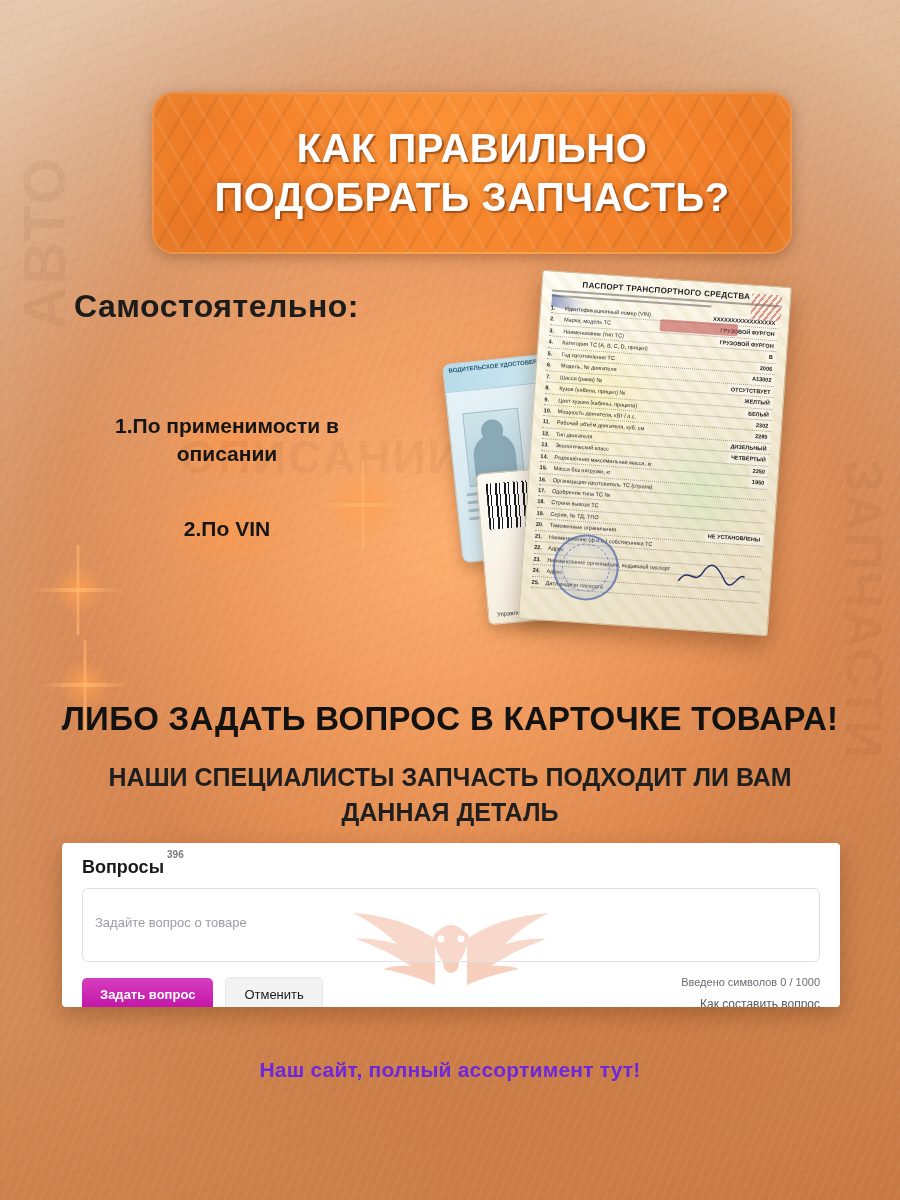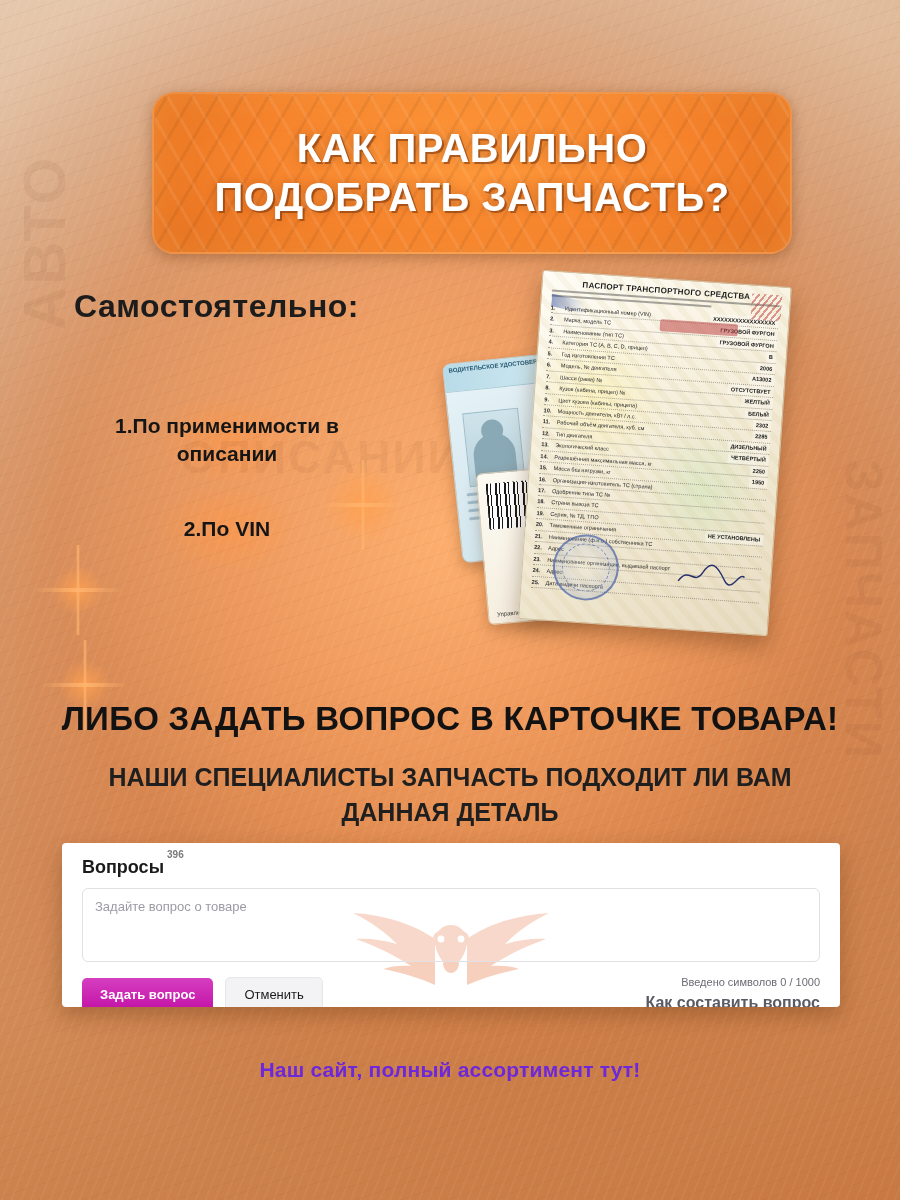--- a/index.html
+++ b/index.html
@@ -299,21 +299,21 @@
   .widget-head sup {
     font-size: 10px; font-weight: 600; color: #7a7a7a; margin-left: 3px; top: -8px; position: relative;
   }
   .q-box {
     position: relative; z-index: 2;
     margin: 8px 20px 0;
     height: 74px;
     border: 1px solid #e0e0e5;
     border-radius: 6px;
     background: rgba(255,255,255,0.2);
-    padding: 10px 12px;
+    padding: 26px 12px;
     font-size: 13px;
     color: #9b9ba3;
   }
   .q-actions {
     position: relative; z-index: 2;
     display: flex; align-items: center;
     margin: 12px 20px 0;
     gap: 12px;
   }
   .btn-ask {
@@ -326,21 +326,21 @@
   .btn-cancel {
     background: #f3f3f6; color: #1a1a1a;
     border: 1px solid #e6e6ea; border-radius: 5px;
     font-size: 13px; font-weight: 500;
     padding: 9px 18px; cursor: pointer;
   }
   .q-right {
     margin-left: auto; text-align: right; line-height: 1.5;
   }
   .q-counter { font-size: 11px; color: #6b6b74; }
-  .q-help { font-size: 16px; color: #5a5a63; border-bottom: 1px dashed #b5b5bd; display:inline-block; cursor:pointer;font-weight:bold; }
+  .q-help { font-size: 12px; color: #5a5a63; border-bottom: 1px dashed #b5b5bd; display:inline-block; cursor:pointer; }
 
   
   .footer {
     position: absolute; left: 0; right: 0; top: 1058px;
     text-align: center;
   }
   .footer .f1 { font-size: 21px; font-weight: 700; color: #6d28d9; letter-spacing: .2px; }
   .footer .f2 { font-size: 25px; font-weight: 600; color: #161616; margin-top: 12px; letter-spacing: 1px; }
 </style>
 </head>

